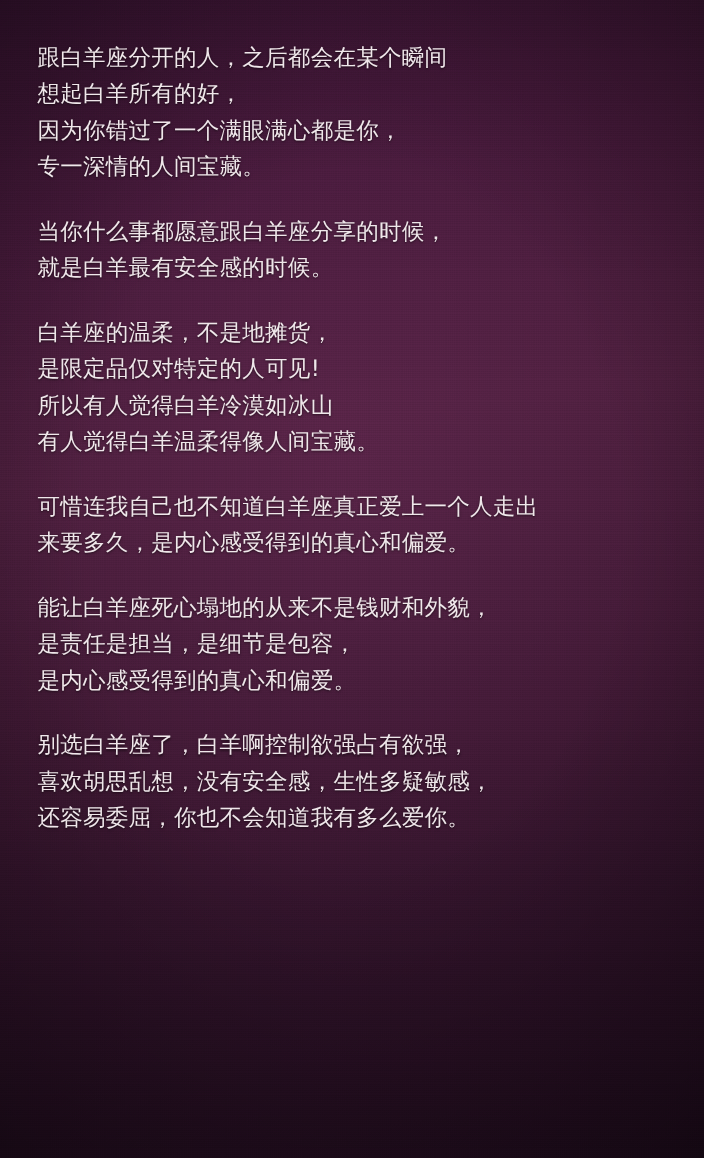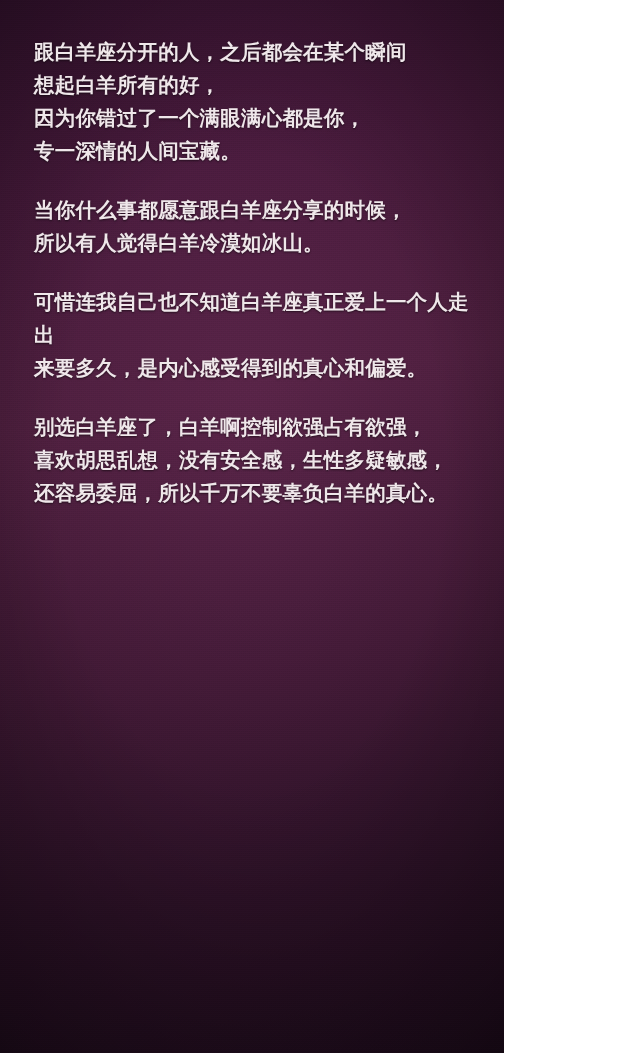--- a/index.html
+++ b/index.html
@@ -7,28 +7,27 @@
     padding: 0;
   }
   body {
     width: 640px;
     height: 1053px;
     overflow: hidden;
     font-family: "DejaVu Sans", "Liberation Sans", sans-serif;
   }
   #page {
     position: relative;
-    width: 504px;
+    width: 640px;
     height: 1053px;
     box-sizing: border-box;
     background:
       radial-gradient(ellipse 120% 80% at 50% 40%, rgba(95,40,80,0.55) 0%, rgba(60,25,55,0.25) 45%, rgba(30,12,30,0.55) 100%),
       linear-gradient(170deg, #3a1232 0%, #4a1a3c 18%, #52203f 38%, #3f1832 62%, #2b1024 82%, #1e0b1a 100%);
     overflow: hidden;
-    font-weight: bold;
   }
   
   #page::before {
     content: "";
     position: absolute;
     inset: 0;
     background-image:
       repeating-linear-gradient(0deg, rgba(255,255,255,0.022) 0px, rgba(255,255,255,0.022) 1px, rgba(0,0,0,0.022) 1px, rgba(0,0,0,0.022) 2px),
       repeating-linear-gradient(90deg, rgba(255,255,255,0.018) 0px, rgba(255,255,255,0.018) 1px, rgba(0,0,0,0.018) 1px, rgba(0,0,0,0.018) 2px);
     pointer-events: none;
@@ -64,20 +63,27 @@
 </head>
 <body>
 
 <div id="page">
   <div id="content">
     <p class="para">跟白羊座分开的人，之后都会在某个瞬间
 想起白羊所有的好，
 因为你错过了一个满眼满心都是你，
 专一深情的人间宝藏。</p>
     <p class="para">当你什么事都愿意跟白羊座分享的时候，
-所以有人觉得白羊冷漠如冰山。</p>
+就是白羊最有安全感的时候。</p>
+    <p class="para">白羊座的温柔，不是地摊货，
+是限定品仅对特定的人可见!
+所以有人觉得白羊冷漠如冰山
+有人觉得白羊温柔得像人间宝藏。</p>
     <p class="para">可惜连我自己也不知道白羊座真正爱上一个人走出
 来要多久，是内心感受得到的真心和偏爱。</p>
+    <p class="para">能让白羊座死心塌地的从来不是钱财和外貌，
+是责任是担当，是细节是包容，
+是内心感受得到的真心和偏爱。</p>
     <p class="para">别选白羊座了，白羊啊控制欲强占有欲强，
 喜欢胡思乱想，没有安全感，生性多疑敏感，
-还容易委屈，所以千万不要辜负白羊的真心。</p>
+还容易委屈，你也不会知道我有多么爱你。</p>
   </div>
 </div>
 
 </body></html>

